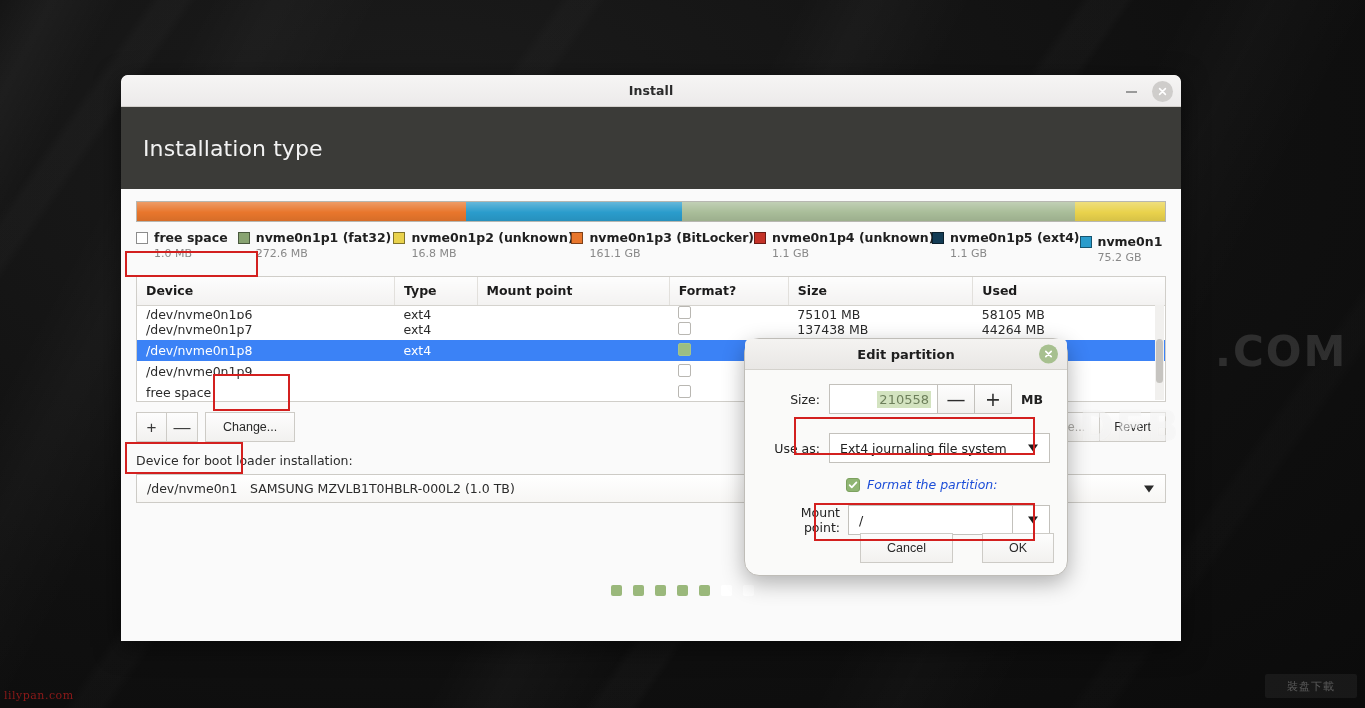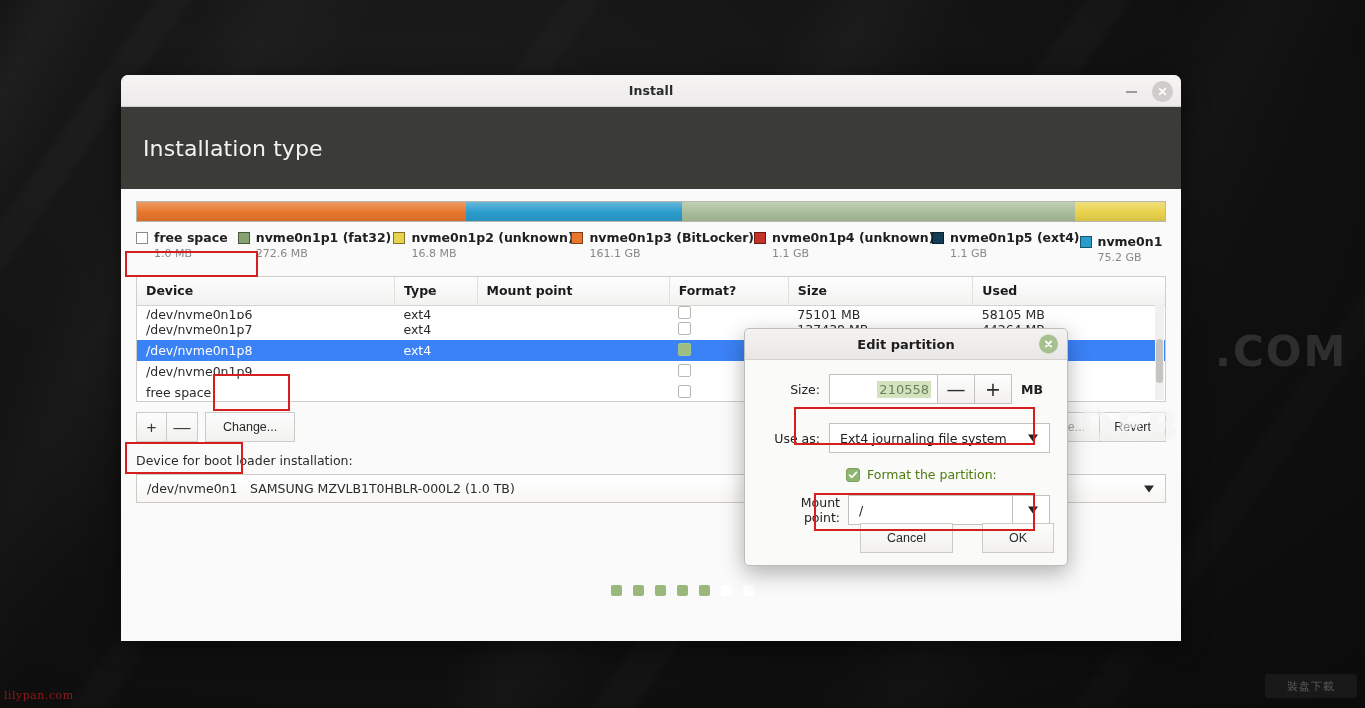--- a/index.html
+++ b/index.html
@@ -231,25 +231,25 @@
   .redbox {
     position: absolute;
     border: 2.5px solid #d3201f;
     pointer-events: none;
     z-index: 40;
   }
 
   
   #edit-partition-dialog {
     position: absolute;
-    left: 623px; top: 253px;
+    left: 623px; top: 263px;
     width: 324px; height: 238px;
     background: #fafaf9;
     border: 1px solid #bfbdb8;
-    border-radius: 5px;
+    border-radius: 15px;
     box-shadow: 0 7px 22px rgba(0,0,0,.3);
     z-index: 30;
     overflow: visible;
   }
   .dlg-title {
     height: 31px;
     background: linear-gradient(#f4f3f1,#e9e7e5);
     border-bottom: 1px solid #d4d2cd;
     border-radius: 5px 5px 0 0;
     display: flex; align-items: center; justify-content: center;
@@ -308,21 +308,21 @@
     border-top: 7px solid #1d1d1d;
   }
 
   .fmt-row { margin-top: 14px; padding-left: 84px; display:flex; align-items:center; gap:7px;}
   .fmt-check {
     width: 14px; height: 14px; border-radius: 3px;
     background: #8fb573; border:1px solid #7ca15f;
     display:flex;align-items:center;justify-content:center;
     cursor:pointer;
   }
-  .fmt-row span { font-size: 12.5px; color:#4d7c0f; }
+  .fmt-row span { font-size: 12.5px; color:#1d4ed8;font-style:italic; }
 
   .mount-row { margin-top: 13px; }
   .mount-label { width: 78px; margin-right: 8px; }
   .mount-input {
     flex: 1; height: 30px;
     border: 1px solid #c3c1bc; border-right: none;
     background: #fff;
     display: flex; align-items: center;
     padding: 0 10px;
     font-size: 12.5px; color: #222;

